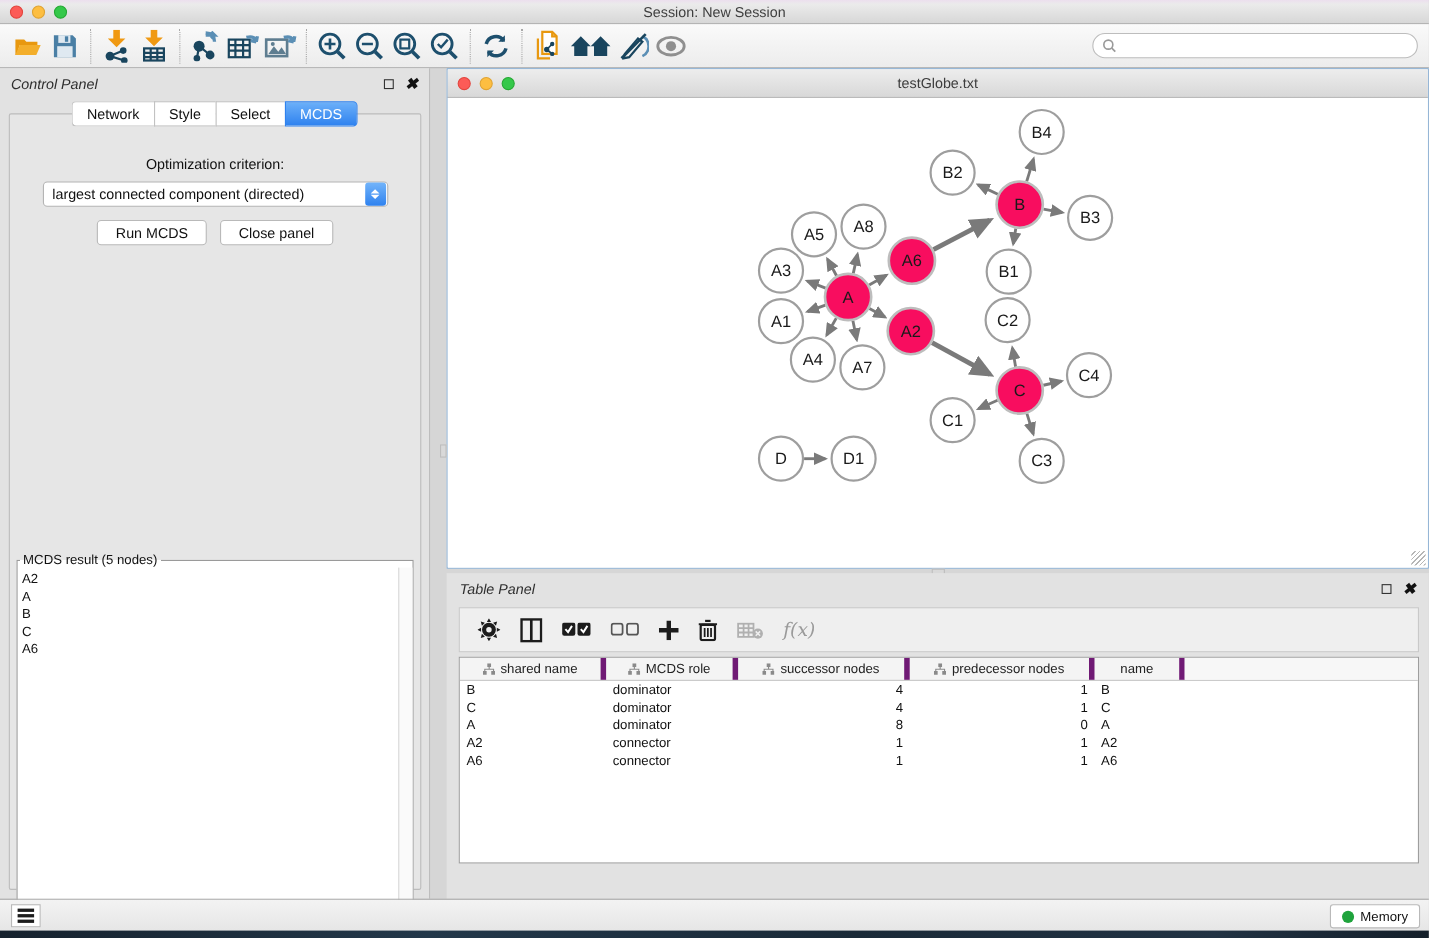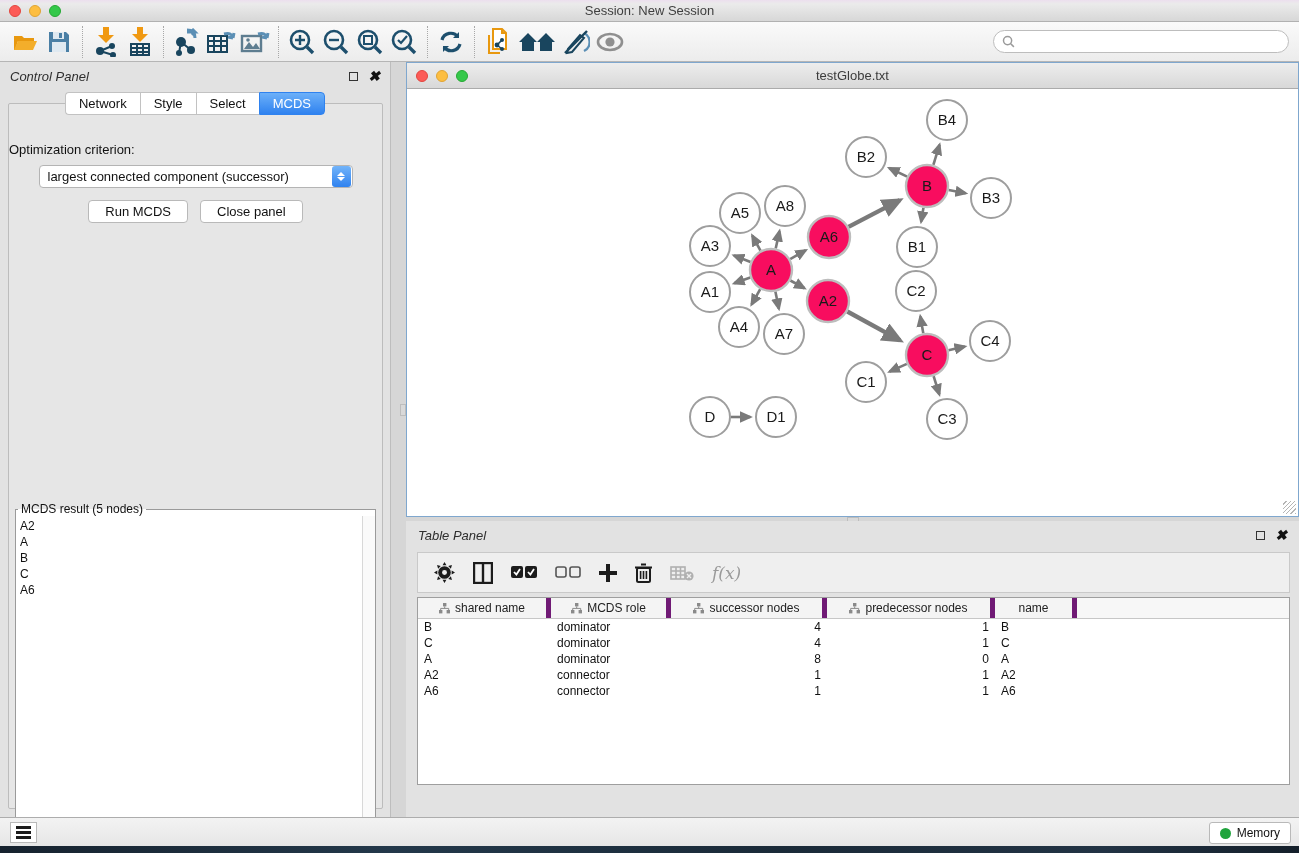--- a/index.html
+++ b/index.html
@@ -39,21 +39,21 @@
   .float-icon { width:9px; height:9px; border:1.5px solid #333; margin-right:10px; }
   .close-icon { font-weight:bold; font-size:14px; color:#111; line-height:9px; }
   .cp-tabs { position:absolute; left:0; top:30px; width:100%; display:flex; justify-content:center; z-index:2; }
   .cp-tab { padding:3px 13px; font-size:13px; background:#fff; border:1px solid #c2c2c2;
     border-right:none; color:#111; }
   .cp-tab:first-child { border-radius:4px 0 0 4px; }
   .cp-tab:last-child  { border-radius:0 4px 4px 0; border-right:1px solid #c2c2c2; }
   .cp-tab.active { background:linear-gradient(#6cb0f9,#2f82ef); color:#fff; border-color:#2f82ef; }
   .cp-body { position:absolute; left:8px; top:41px; width:375px; height:706px;
     background:#e6e6e6; border:1px solid #bcbcbc; border-radius:2px; }
-  .opt-label { margin-top:38px; font-size:13px; color:#111; }
+  .opt-label { text-align:center; margin-top:38px; font-size:13px; color:#111; }
   .dropdown { margin:8px auto 0; width:314px; height:23px; background:#fff;
     border:1px solid #b4b4b4; border-radius:4px; display:flex; align-items:center; }
   .dropdown .dd-text { flex:1; padding-left:8px; font-size:13px; color:#111; white-space:nowrap; }
   .dd-stepper { width:19px; height:21px; border-radius:3px; margin-right:1px;
     background:linear-gradient(#72b4fa,#2f82ef); display:flex; flex-direction:column;
     align-items:center; justify-content:center; gap:1px; }
   .chev-up { width:0; height:0; border-left:4px solid transparent; border-right:4px solid transparent;
     border-bottom:4px solid #fff; }
   .chev-dn { width:0; height:0; border-left:4px solid transparent; border-right:4px solid transparent;
     border-top:4px solid #fff; }
@@ -284,21 +284,21 @@
   </div>
   <div class="cp-tabs" id="cp-tabs">
       <div class="cp-tab">Network</div>
       <div class="cp-tab">Style</div>
       <div class="cp-tab">Select</div>
       <div class="cp-tab active">MCDS</div>
     </div>
   <div class="cp-body">
     <div class="opt-label">Optimization criterion:</div>
     <div class="dropdown">
-      <span class="dd-text">largest connected component (successor)</span>
+      <span class="dd-text">largest connected component (directed)</span>
       <span class="dd-stepper">
           <span class="chev-up"></span>
           <span class="chev-dn"></span>
         </span>
     </div>
     <div class="btn-row">
       <button class="pbtn">Run MCDS</button>
       <button class="pbtn">Close panel</button>
     </div>
     <fieldset class="result-box">

